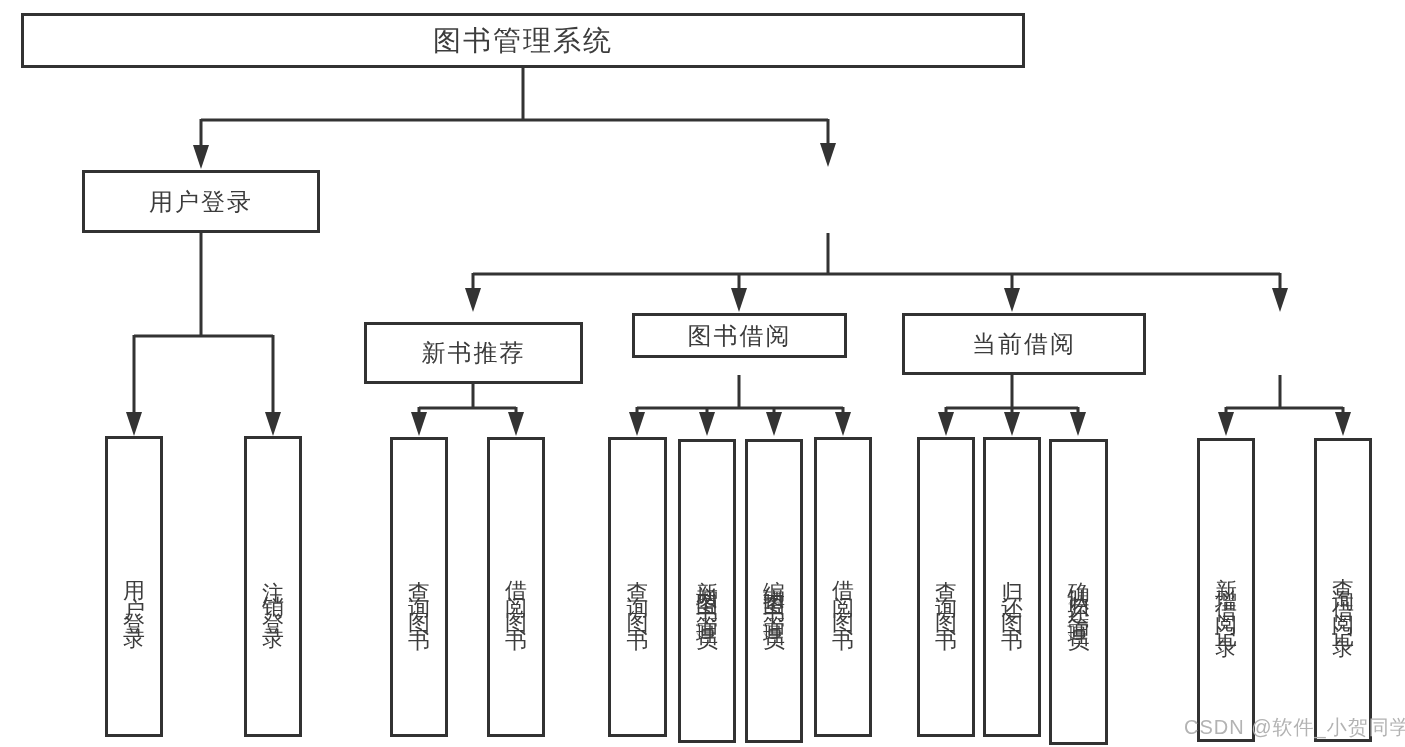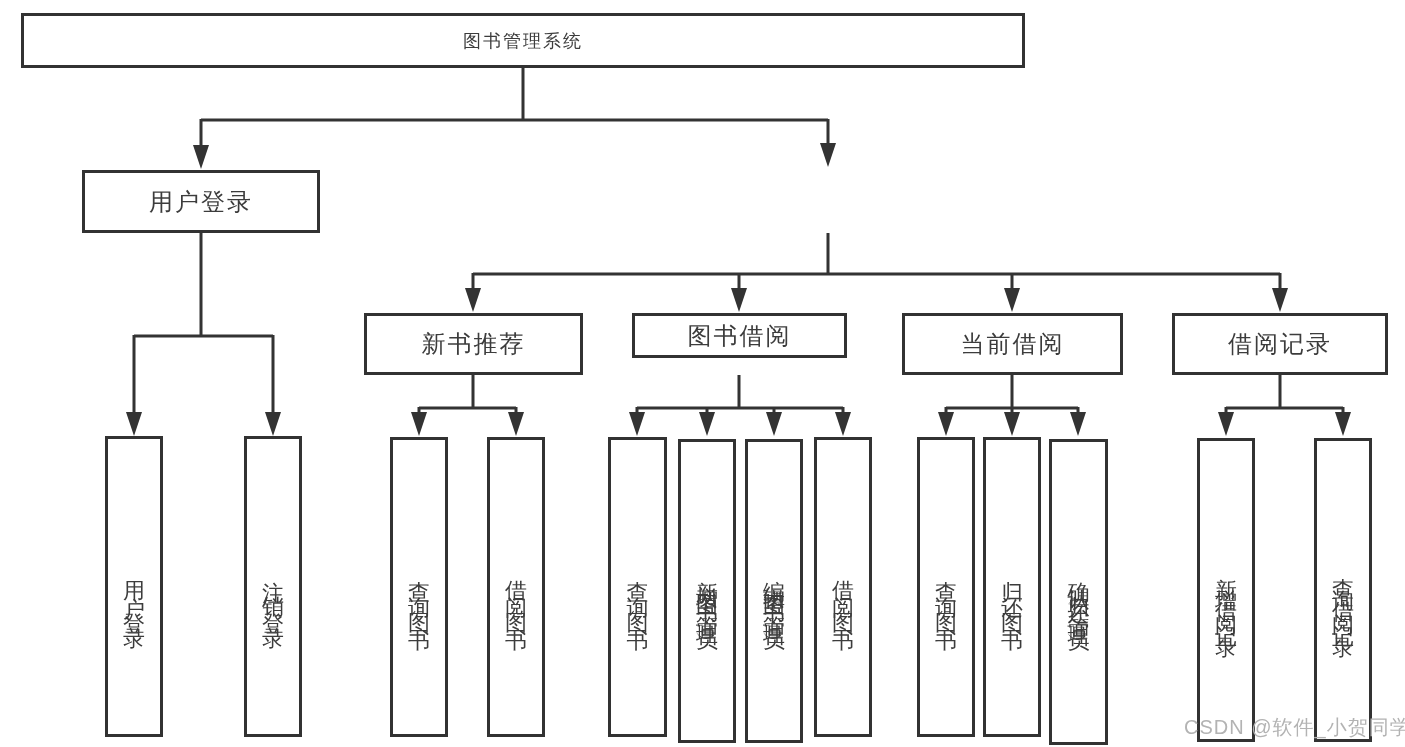--- a/index.html
+++ b/index.html
@@ -10,21 +10,21 @@
     position:absolute;
     box-sizing:border-box;
     border:3px solid #323232;
     background:#ffffff;
     display:flex;
     align-items:center;
     justify-content:center;
     color:#3c3c3c;
   }
   .hbox{font-size:24px;letter-spacing:2px;white-space:nowrap;}
-  .root-box{font-size:18px;}
+  .root-box{font-size:28px;}
   .vbox{font-size:22px;}
   .vbox span{
     writing-mode:vertical-rl;
     text-orientation:mixed;
     white-space:nowrap;
   }
   .ls-wide span{letter-spacing:16px;margin-bottom:-16px;}
   .ls-mid  span{letter-spacing:12px;margin-bottom:-12px;}
   .ls-tight span{letter-spacing:7px;margin-bottom:-7px;}
   #watermark{
@@ -91,31 +91,28 @@
   </svg>
 
   <div class="box hbox root-box" style="left:21px;top:13px;width:1004px;height:55px">
     <span>图书管理系统</span>
   </div>
 
   <div class="box hbox" style="left:82px;top:170px;width:238px;height:63px">
     <span>用户登录</span>
   </div>
 
-  <div class="box hbox" style="left:364px;top:313px;width:219px;height:62px">
+  <div class="box hbox" style="left:364px;top:322px;width:219px;height:62px">
     <span>新书推荐</span>
   </div>
   <div class="box hbox" style="left:632px;top:313px;width:215px;height:45px">
     <span>图书借阅</span>
   </div>
-  <div class="box hbox" style="left:902px;top:313px;width:221px;height:62px">
+  <div class="box hbox" style="left:902px;top:313px;width:244px;height:62px">
     <span>当前借阅</span>
-  </div>
-  <div class="box hbox" style="left:1172px;top:313px;width:216px;height:62px">
-    <span>借阅记录</span>
   </div>
 
   <div class="box vbox ls-wide" style="left:105px;top:436px;width:58px;height:301px">
     <span>用户登录</span>
   </div>
   <div class="box vbox ls-wide" style="left:244px;top:436px;width:58px;height:301px">
     <span>注销登录</span>
   </div>
 
   <div class="box vbox ls-wide" style="left:390px;top:437px;width:58px;height:300px">

